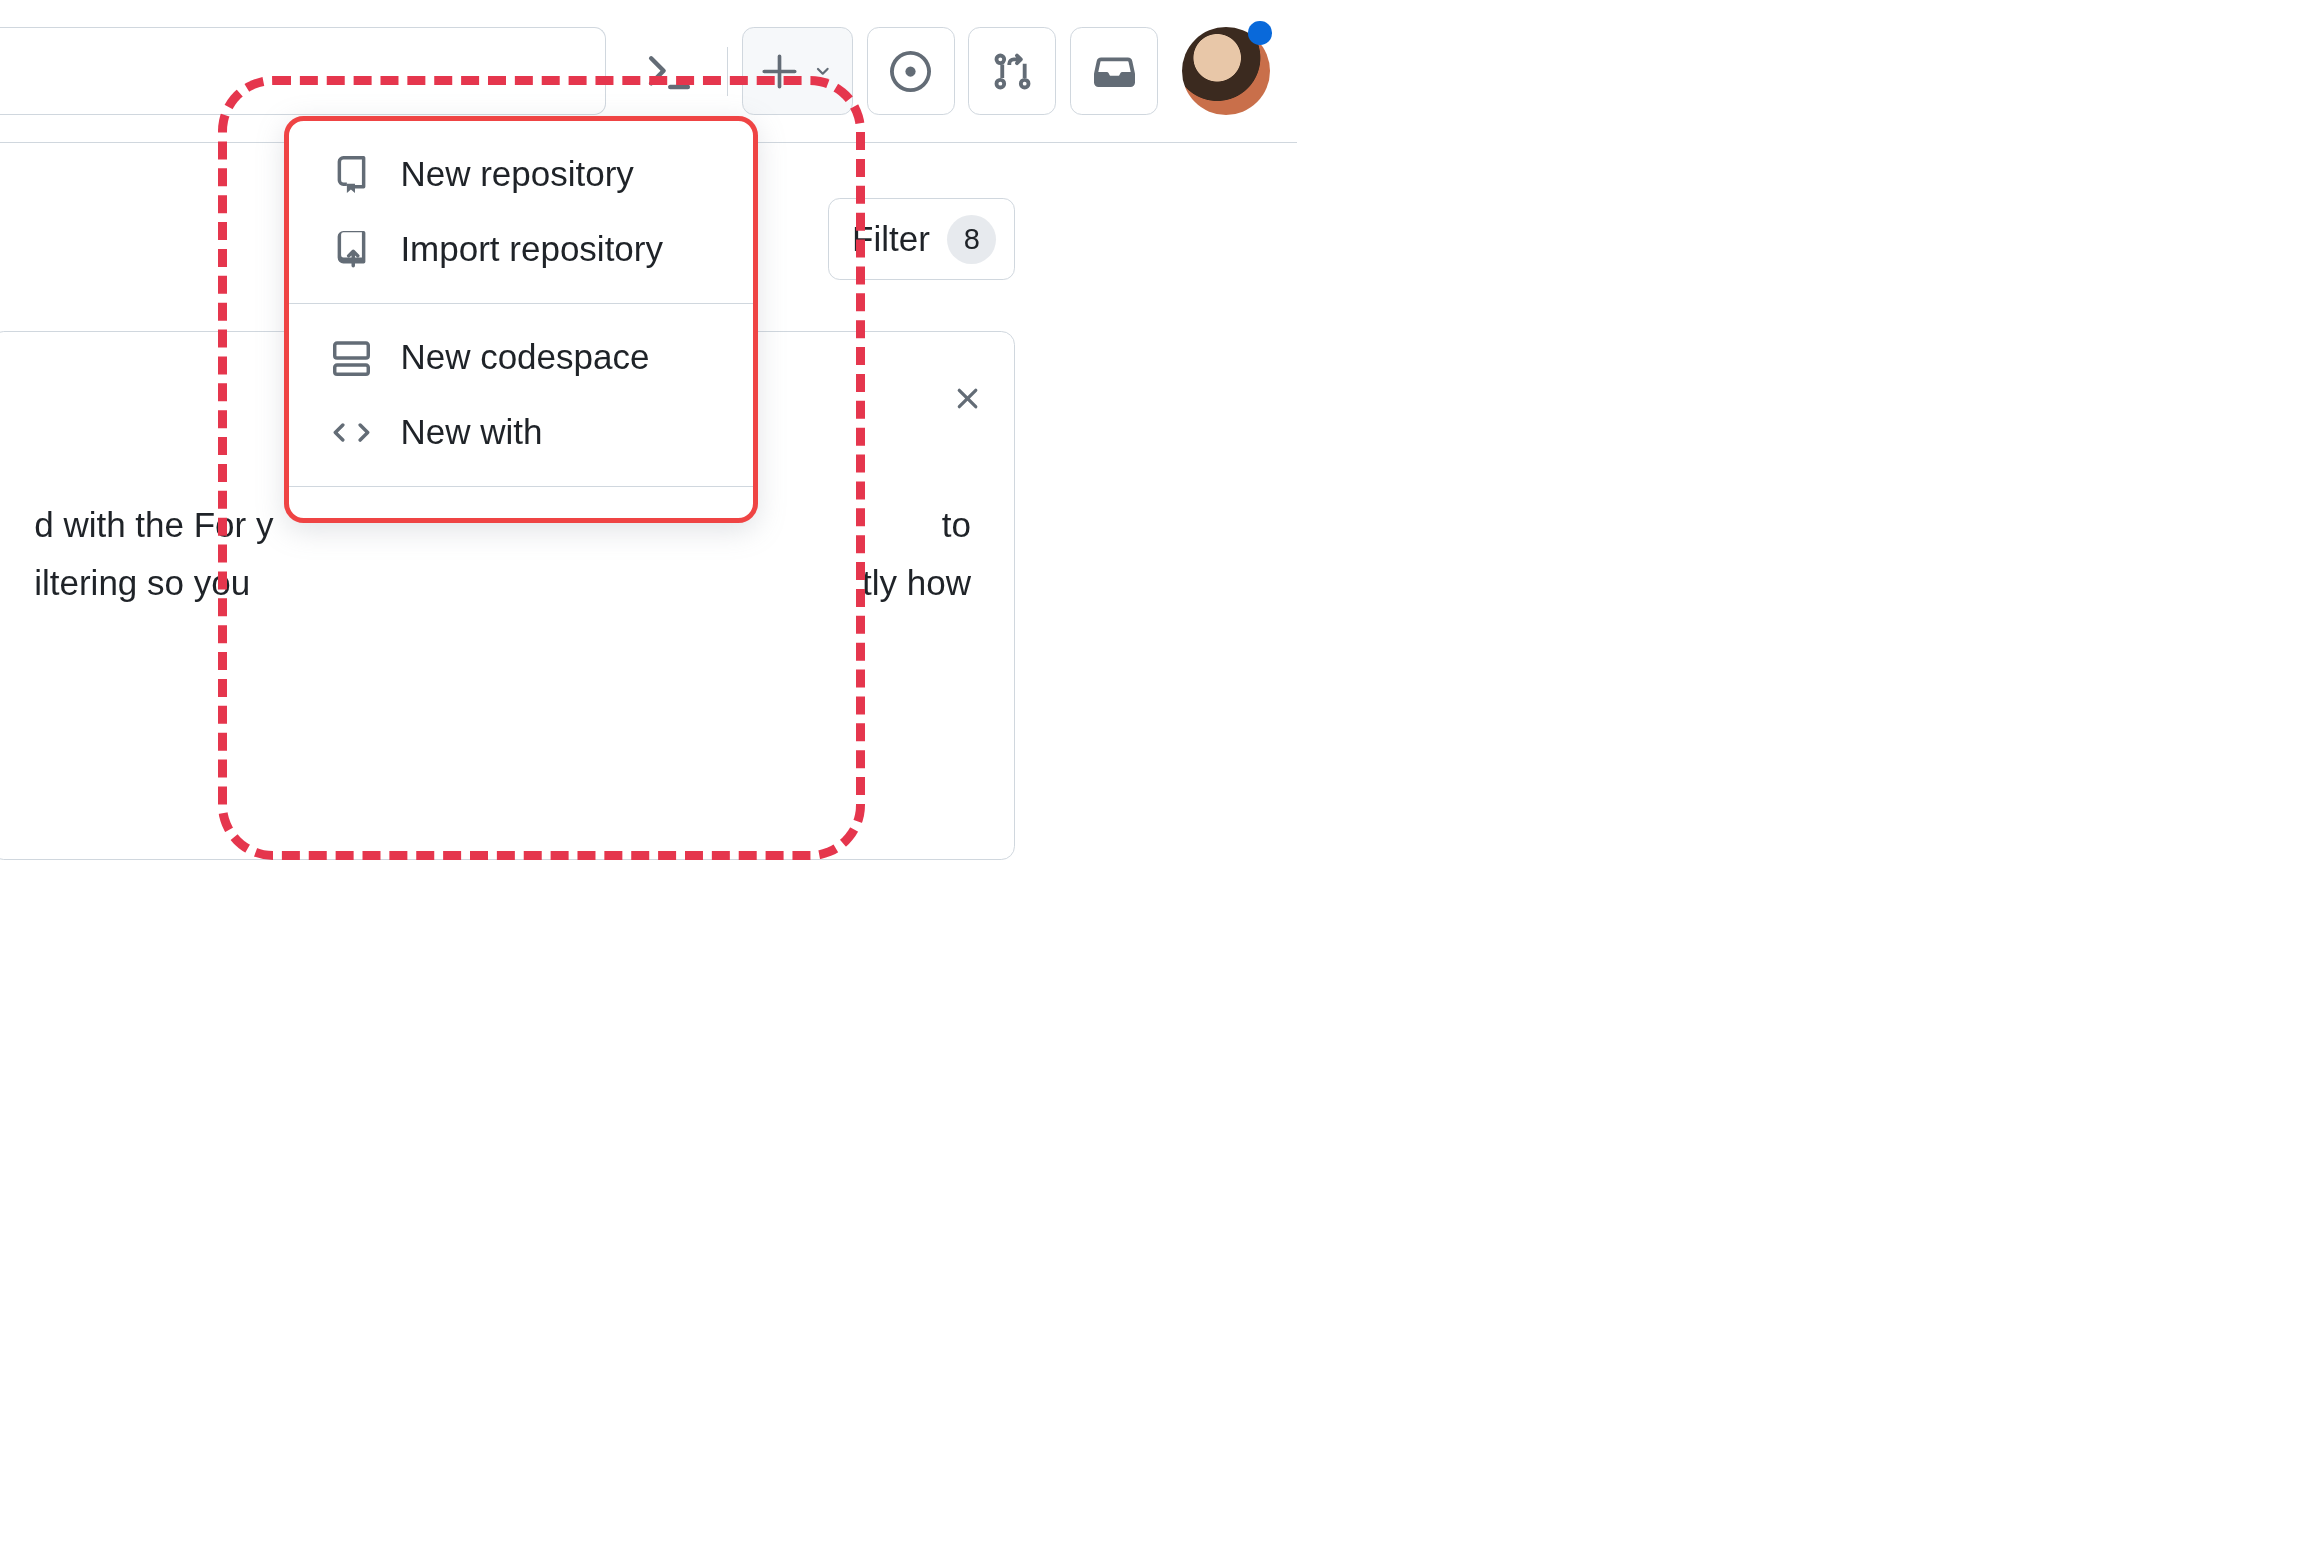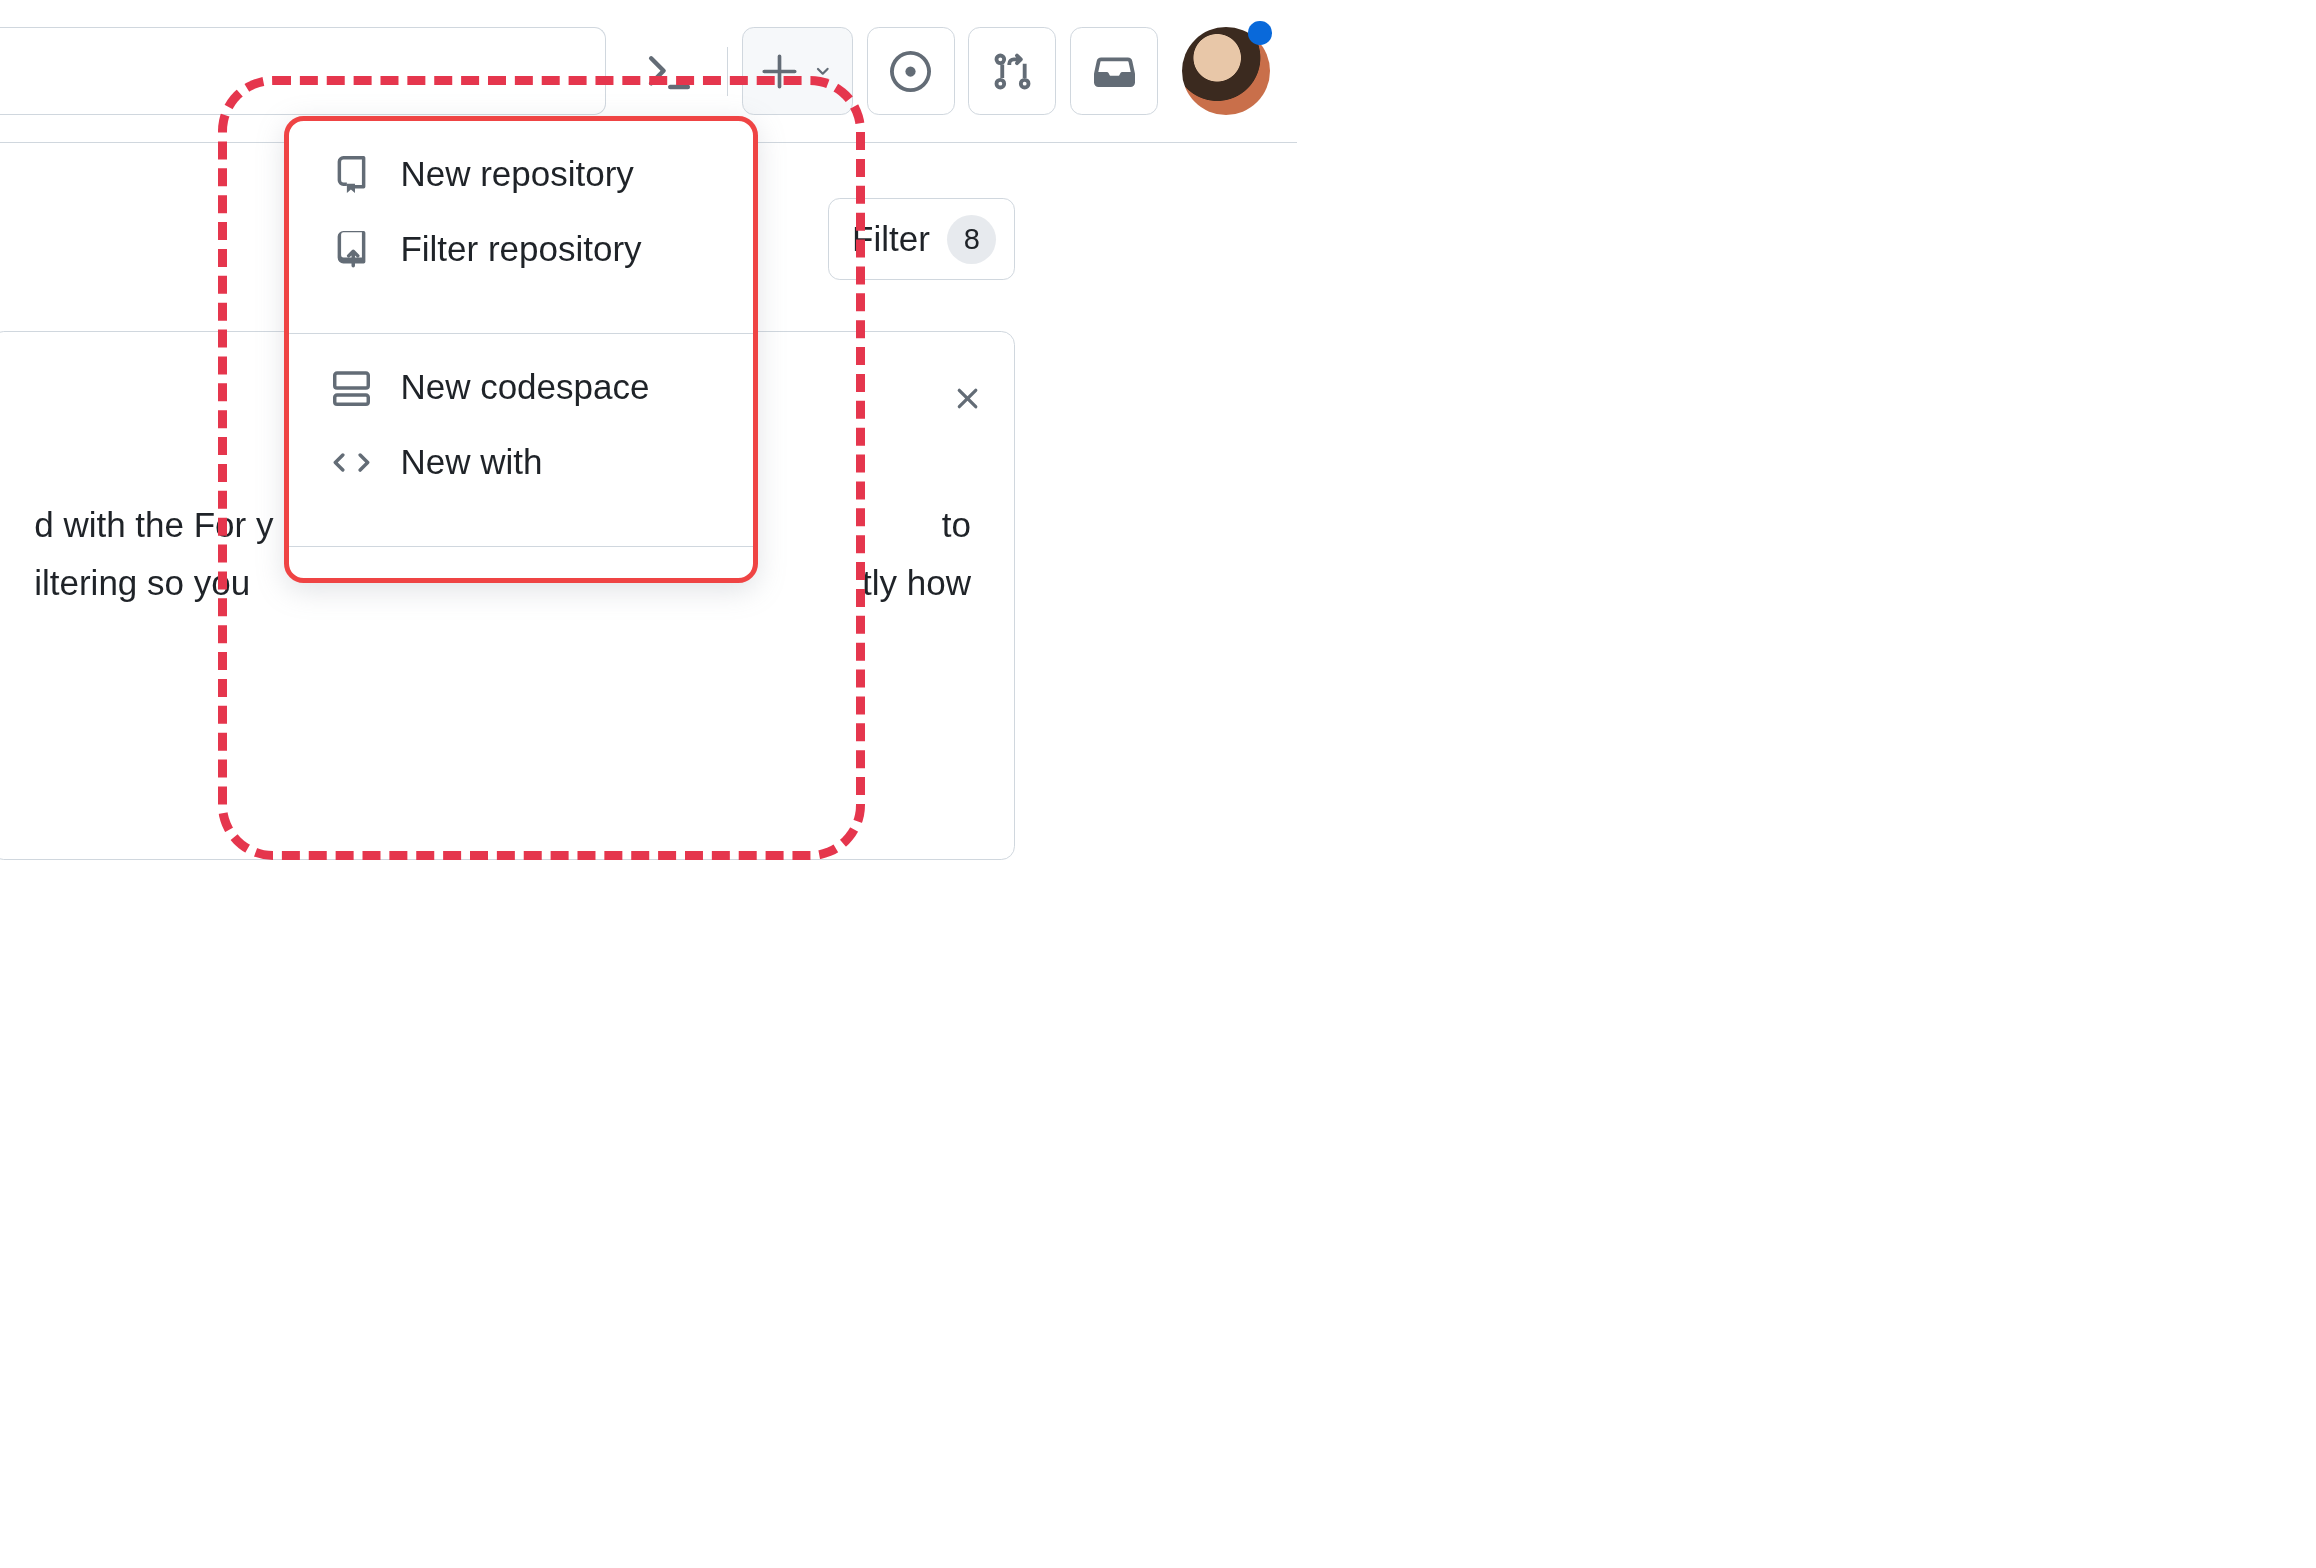--- a/index.html
+++ b/index.html
@@ -118,21 +118,21 @@
       top: 116px;
       width: 474px;
       background: #ffffff;
       border: 5px solid #ef4444;
       border-radius: 19.6px;
       box-shadow: 0 7.8px 27.4px rgba(140,149,159,0.25);
       z-index: 100;
       overflow: hidden;
     }
     .dd-section { padding: 15.7px 0; }
-    .dd-section + .dd-section { border-top: 1px solid #d0d7de; margin-top: 30px; }
+    .dd-section + .dd-section { border-top: 1px solid #d0d7de; }
     .dd-item {
       display: flex;
       align-items: center;
       gap: 27.4px;
       padding: 17.6px 41px;
       font-size: 35px;
       cursor: pointer;
     }
     .dd-item .dd-icon { width: 43px; display:flex; justify-content:center; }
     .highlight-box {
@@ -247,21 +247,21 @@
         </span>
       <span>New repository</span>
     </div>
     <div class="dd-item">
       <span class="dd-icon icon">
           <svg width="37" height="37" viewBox="0 0 16 16">
             <path d="M2 2.5A2.5 2.5 0 014.5 0h8.75a.75.75 0 01.75.75v12.5a.75.75 0 01-.75.75H4.5A2.5 2.5 0 012 11.5v-9zM3.5 2.5v8a1 1 0 001 1h8v-11h-8a1 1 0 00-1 1z"></path>
             <path d="M8.22 8.22a.75.75 0 011.06 0l2 2a.75.75 0 01-1.06 1.06l-.72-.72V15a.75.75 0 01-1.5 0v-4.44l-.72.72a.75.75 0 01-1.06-1.06l2-2z"></path>
           </svg>
         </span>
-      <span>Filter repository</span>
+      <span>Import repository</span>
     </div>
   </div>
   <div class="dd-section">
     <div class="dd-item">
       <span class="dd-icon icon">
           <svg width="37" height="37" viewBox="0 0 16 16">
             <path d="M1.75 1h12.5c.97 0 1.75.78 1.75 1.75v4.5A1.75 1.75 0 0114.25 9H1.75A1.75 1.75 0 010 7.25v-4.5C0 1.78.78 1 1.75 1zM1.5 2.75v4.5c0 .14.11.25.25.25h12.5a.25.25 0 00.25-.25v-4.5a.25.25 0 00-.25-.25H1.75a.25.25 0 00-.25.25zM1.75 10.5h12.5c.97 0 1.75.78 1.75 1.75v2A1.75 1.75 0 0114.25 16H1.75A1.75 1.75 0 010 14.25v-2c0-.97.78-1.75 1.75-1.75zm-.25 1.75v2c0 .14.11.25.25.25h12.5a.25.25 0 00.25-.25v-2a.25.25 0 00-.25-.25H1.75a.25.25 0 00-.25.25z"></path>
           </svg>
         </span>
       <span>New codespace</span>

